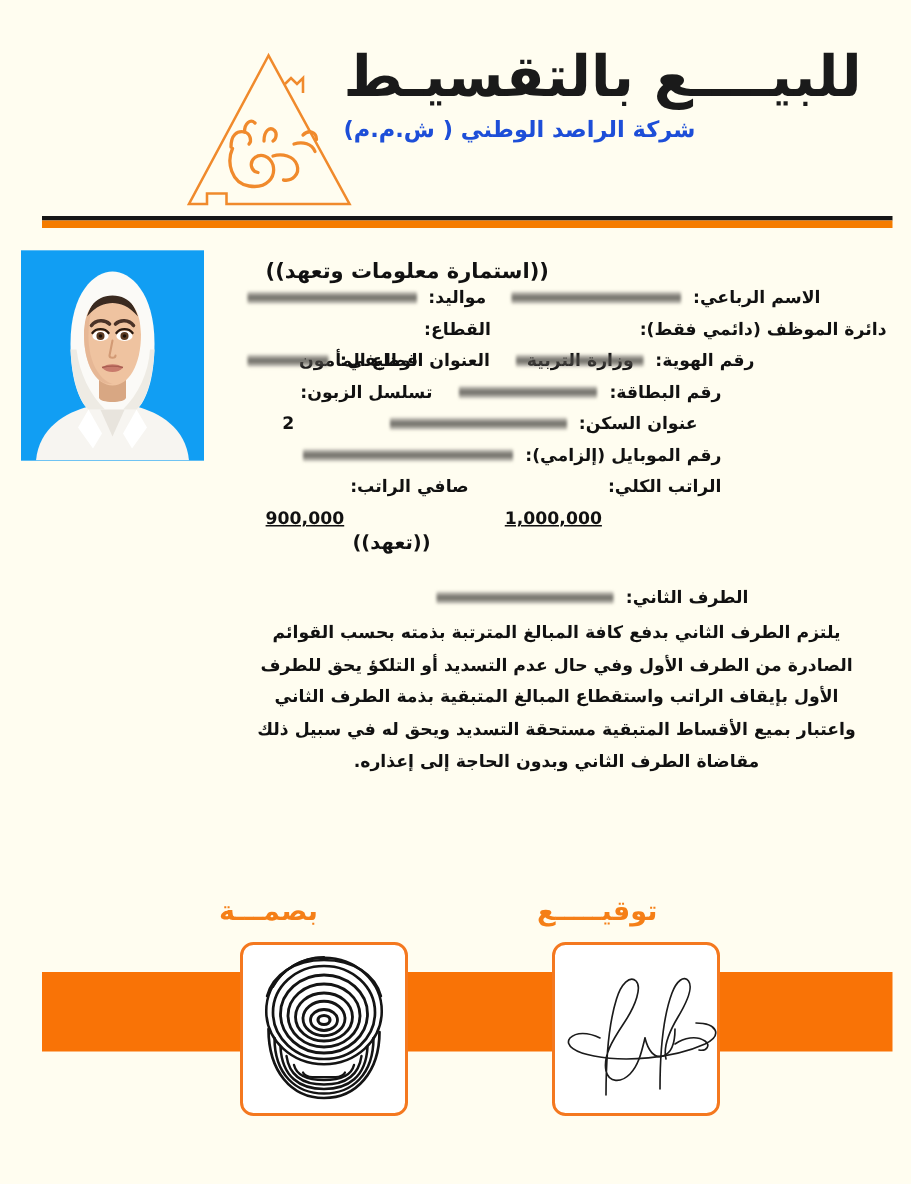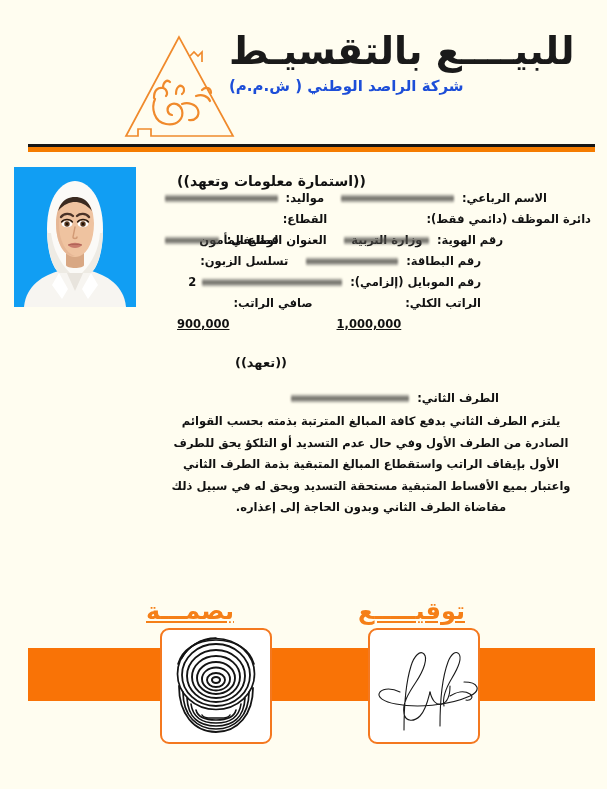--- a/index.html
+++ b/index.html
@@ -215,26 +215,25 @@
     color: #111;
     line-height: 21.5px;
     text-align: center;
     direction: rtl;
     padding: 0 16px 0 6px;
   }
 
   
   .sig-label {
     position: absolute;
-    font-size: 24px;
+    font-size: 18px;
     font-weight: bold;
     color: #f57f17;
     letter-spacing: 1px;
     direction: rtl;
-    text-decoration: underline;
   }
   .sig-label.sign { top: 597px; left: 358px; }
   .sig-label.print { top: 597px; left: 146px; }
 
   .orange-band {
     position: absolute;
     left: 28px;
     top: 648px;
     width: 567px;
     height: 53px;
@@ -365,20 +364,24 @@
     </div>
 
     <div class="frow indent-3">
       <span class="lbl">رقم البطاقة:</span>
       <span class="redact r-md"></span>
       <span class="gap"></span>
       <span class="lbl">تسلسل الزبون:</span>
       <span class="val">2</span>
     </div>
 
+    <div class="frow indent-4">
+      <span class="lbl">عنوان السكن:</span>
+      <span class="redact r-lg"></span>
+    </div>
 
     <div class="frow indent-3">
       <span class="lbl">رقم الموبايل (إلزامي):</span>
       <span class="redact r-xl"></span>
     </div>
 
     <div class="frow indent-3">
       <span class="lbl">الراتب الكلي:</span>
       <span class="val num">1,000,000</span>
       <span class="gap"></span>

